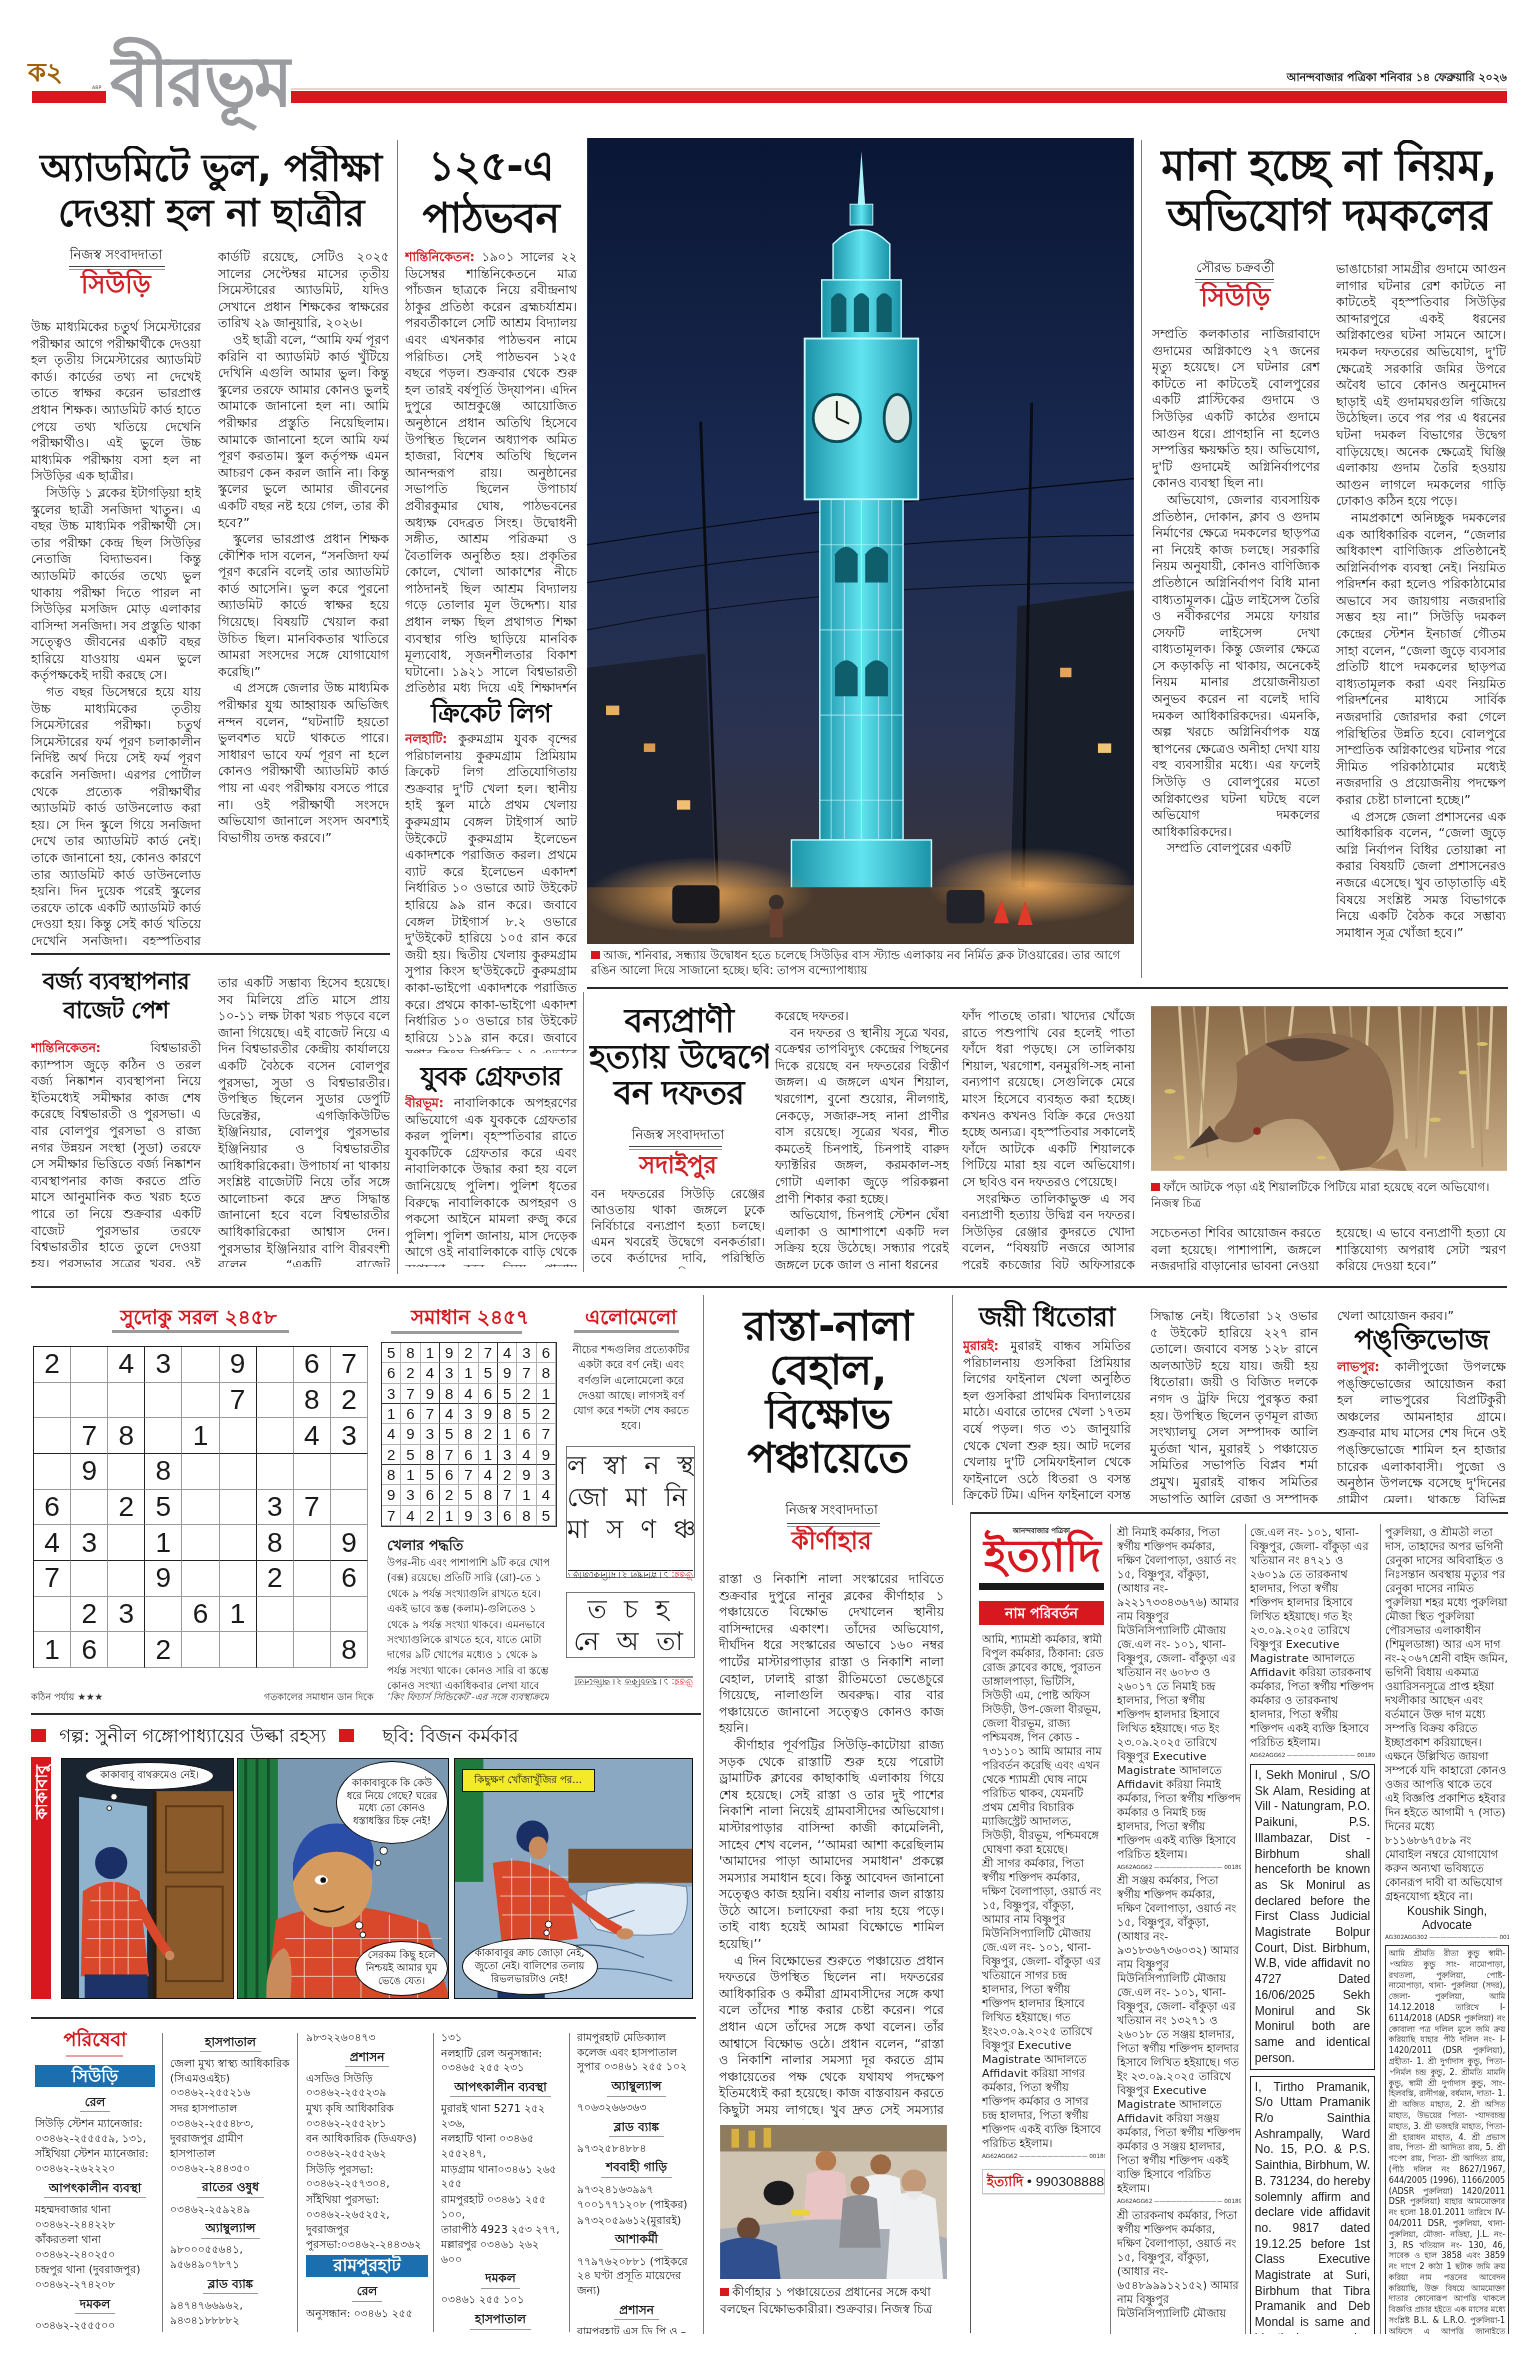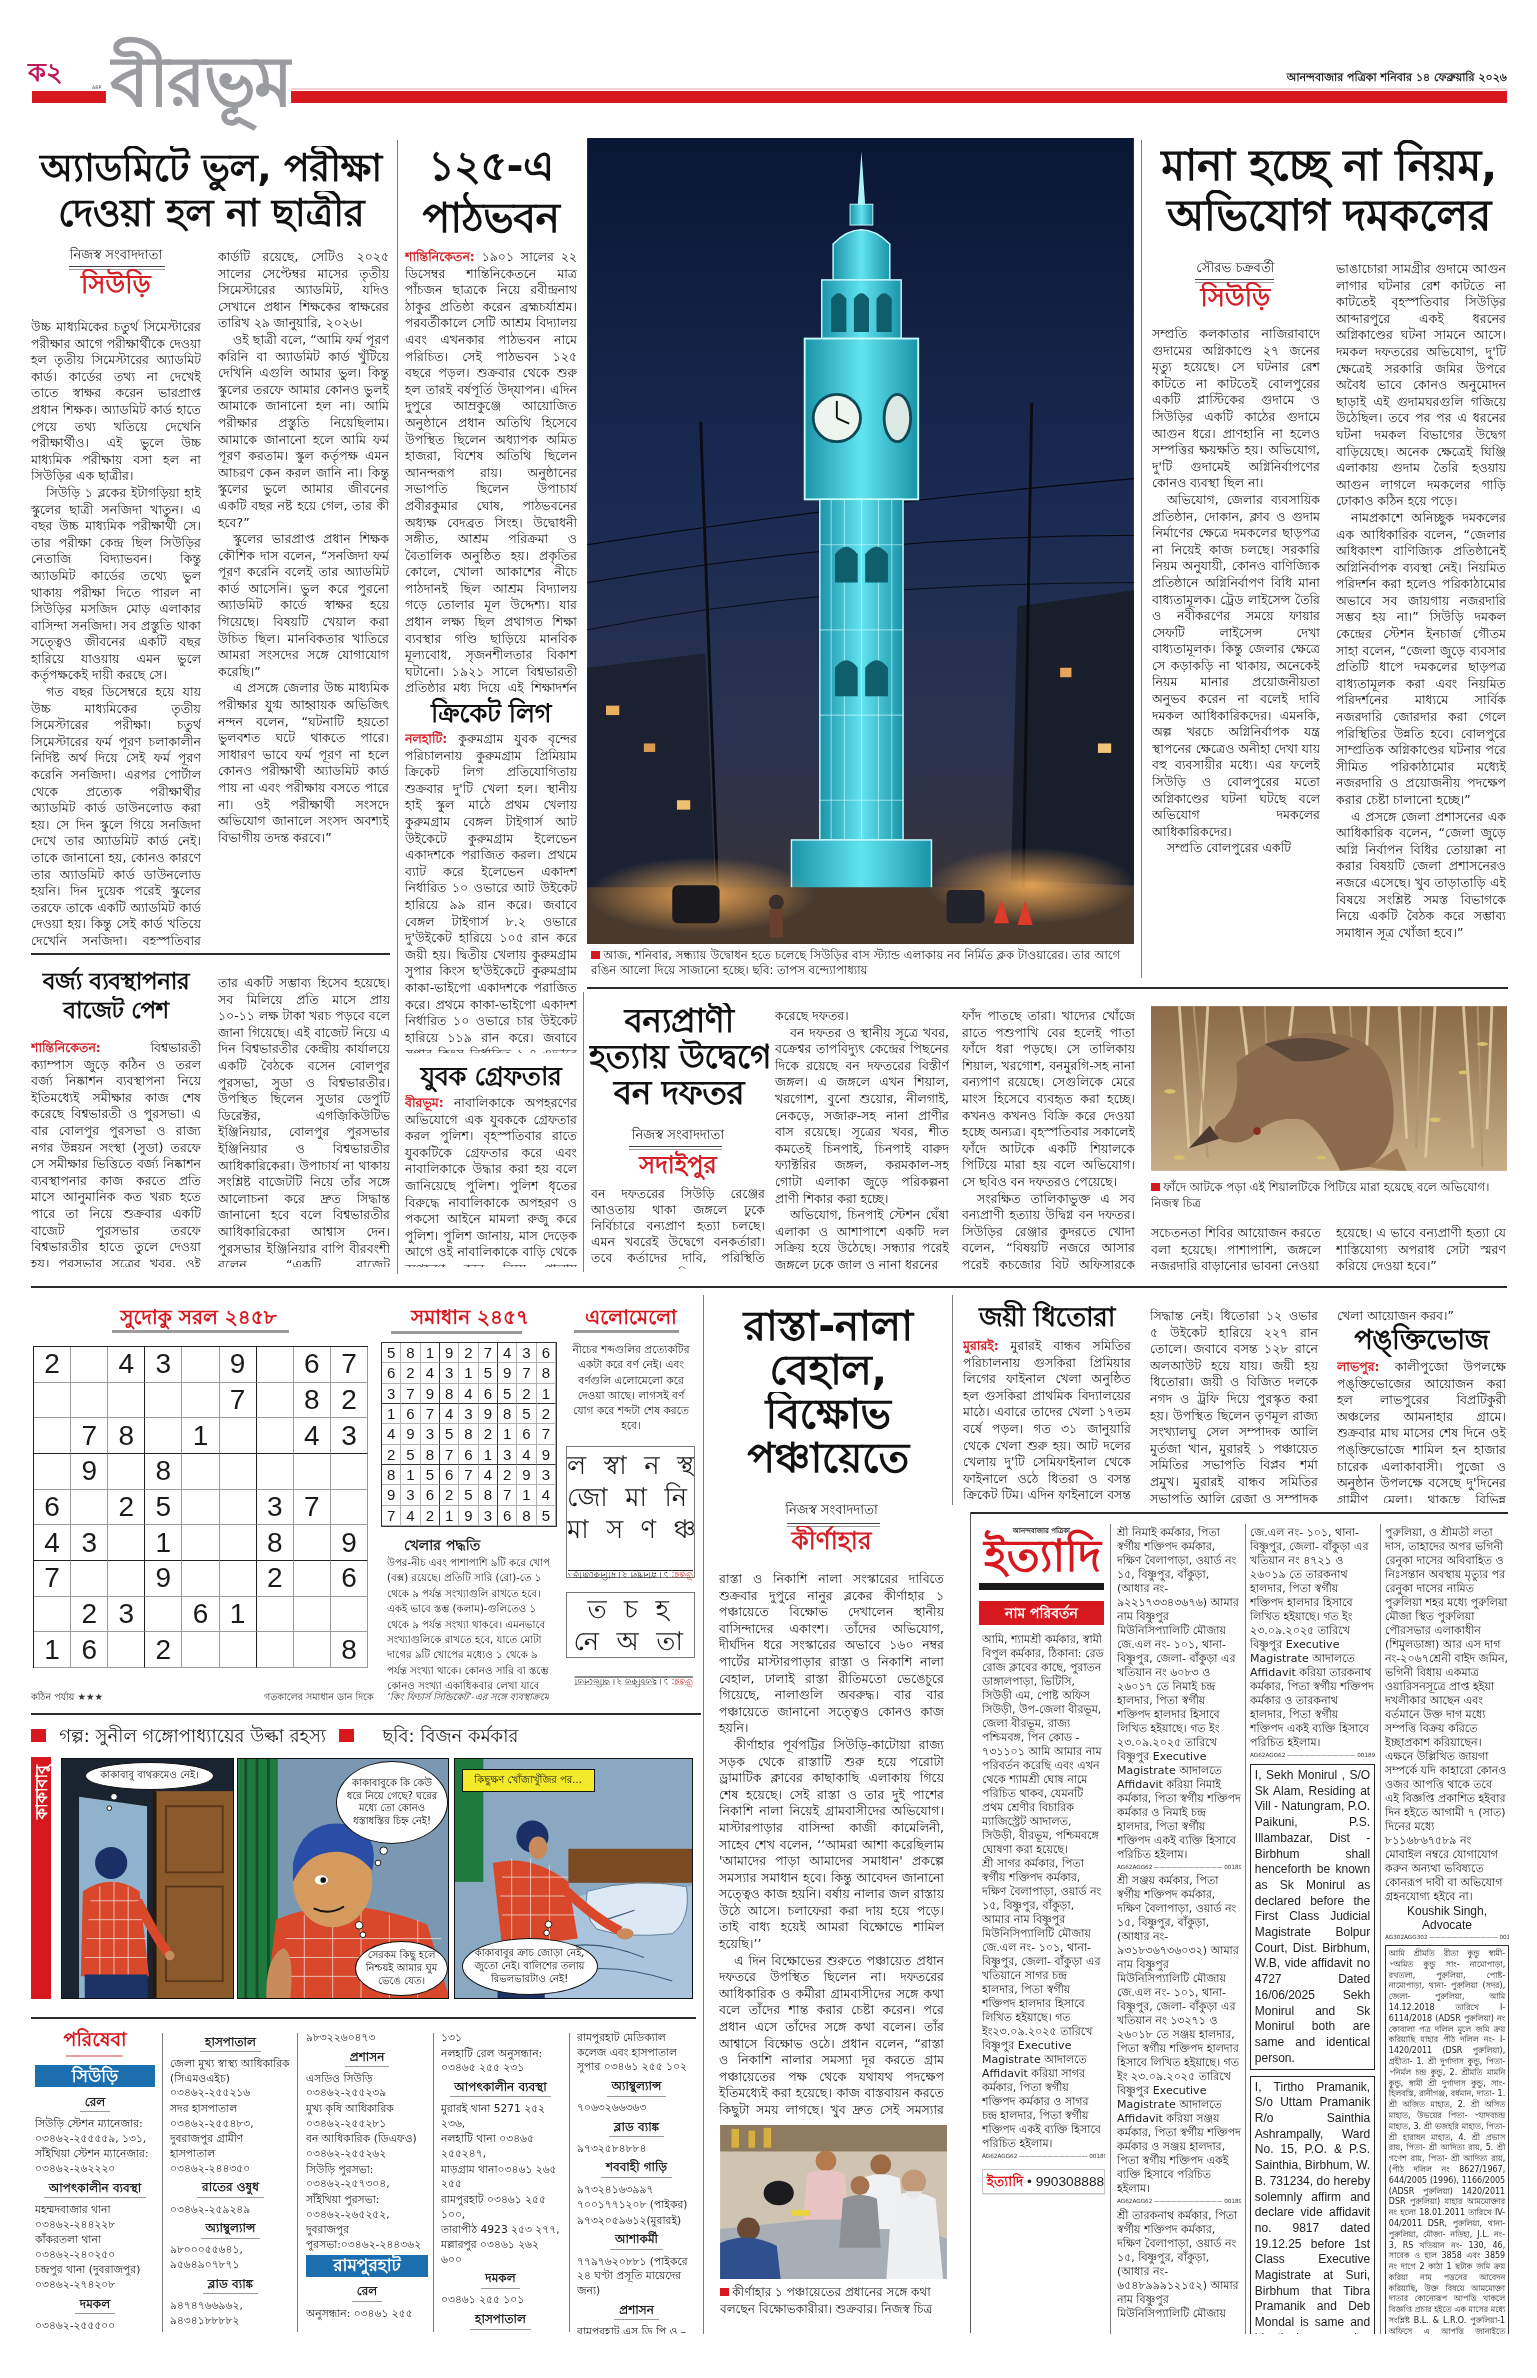--- a/index.html
+++ b/index.html
@@ -49,21 +49,21 @@
   .it-contact .prefix{color:#d7191f;font-weight:bold;}
   .bubble{position:absolute;background:#fff;border:1.4px solid #111;border-radius:50%;font-size:10px;line-height:12.8px;text-align:center;display:flex;align-items:center;justify-content:center;padding:3.8px 7.6px;box-sizing:border-box;overflow:hidden;color:#111;}
   .capbox{position:absolute;background:#f2ea2a;border:1.4px solid #111;font-size:10px;line-height:19px;text-align:center;white-space:nowrap;overflow:hidden;color:#111;}
   .panel{position:absolute;border:1.4px solid #111;overflow:hidden;box-sizing:border-box;}
 </style>
 </head>
 <body>
 
 <div id="page">
 
-  <div class="abs" style="left:28px;top:53px;font-size:25.6px;font-weight:bold;color:#be185d;">ক২</div>
+  <div class="abs" style="left:28px;top:53px;font-size:25.6px;font-weight:bold;color:#a16207;">ক২</div>
   <div class="abs" style="left:32px;top:91px;width:74px;height:12.3px;background:#d7191f;"></div>
   <div class="abs" style="left:92px;top:85px;font-size:4.7px;color:#555;">ABP</div>
   <div class="abs" style="left:110px;top:28px;width:182px;height:104px;font-size:70px;font-weight:bold;color:#9b9ca0;white-space:nowrap;overflow:hidden;letter-spacing:-1.9px;">বীরভূম</div>
   <div class="abs" style="left:291px;top:88px;width:1216px;height:1.9px;background:#f0d0d0;"></div>
   <div class="abs" style="left:291px;top:91px;width:1216px;height:12.3px;background:#d7191f;"></div>
   <div class="abs" style="left:1088px;top:69px;width:419px;text-align:right;font-size:11px;font-weight:bold;color:#222;white-space:nowrap;overflow:hidden;">আনন্দবাজার পত্রিকা শনিবার ১৪ ফেব্রুয়ারি ২০২৬</div>
 
   <div class="hl" style="left:31px;top:146px;width:360px;font-size:38px;line-height:45px;">
     <div>অ্যাডমিটে ভুল, পরীক্ষা</div>
     <div>দেওয়া হল না ছাত্রীর</div>
@@ -433,21 +433,21 @@
       <div class="cell">4</div>
       <div class="cell br">2</div>
       <div class="cell">1</div>
       <div class="cell">9</div>
       <div class="cell br">3</div>
       <div class="cell">6</div>
       <div class="cell">8</div>
       <div class="cell">5</div>
     </div>
 
-  <div class="abs" style="left:404px;top:1534px;font-size:14px;font-weight:bold;white-space:nowrap;">খেলার পদ্ধতি</div>
+  <div class="abs" style="left:387px;top:1534px;font-size:14px;font-weight:bold;white-space:nowrap;">খেলার পদ্ধতি</div>
   <div class="abs" style="left:387px;top:1555px;width:168px;height:134px;font-size:10.2px;line-height:15.4px;overflow:hidden;color:#222;">উপর-নীচ এবং পাশাপাশি ৯টি করে খোপ (বক্স) রয়েছে। প্রতিটি সারি (রো)-তে ১ থেকে ৯ পর্যন্ত সংখ্যাগুলি রাখতে হবে। একই ভাবে স্তম্ভ (কলাম)-গুলিতেও ১ থেকে ৯ পর্যন্ত সংখ্যা থাকবে। এমনভাবে সংখ্যাগুলিকে রাখতে হবে, যাতে মোটা দাগের ৯টি খোপের মধ্যেও ১ থেকে ৯ পর্যন্ত সংখ্যা থাকে। কোনও সারি বা স্তম্ভে কোনও সংখ্যা একাধিকবার লেখা যাবে না।</div>
 
   <div class="redtitle" style="left:566px;top:1304px;width:130px;font-size:20px;line-height:26.5px;">এলোমেলো</div>
   <div class="uline" style="left:574px;top:1330px;width:105px;"></div>
   <div class="abs" style="left:566px;top:1342px;width:130px;height:97px;font-size:10.6px;line-height:15.3px;text-align:center;overflow:hidden;">নীচের শব্দগুলির প্রত্যেকটির একটা করে বর্ণ নেই। এবং বর্ণগুলি এলোমেলো করে দেওয়া আছে। লাগসই বর্ণ যোগ করে শব্দটা শেষ করতে হবে।</div>
   <div class="jbox" style="left:566px;top:1446px;width:129px;height:132px;padding-top:1.9px;">
       <div class="it-jline"><span>ল স্বা ন স্থ</span></div>
       <div class="it-jline"><span>জো মা নি ড়</span></div>
       <div class="it-jline"><span>মা স ণ ঞ্চ</span></div>
     </div>

